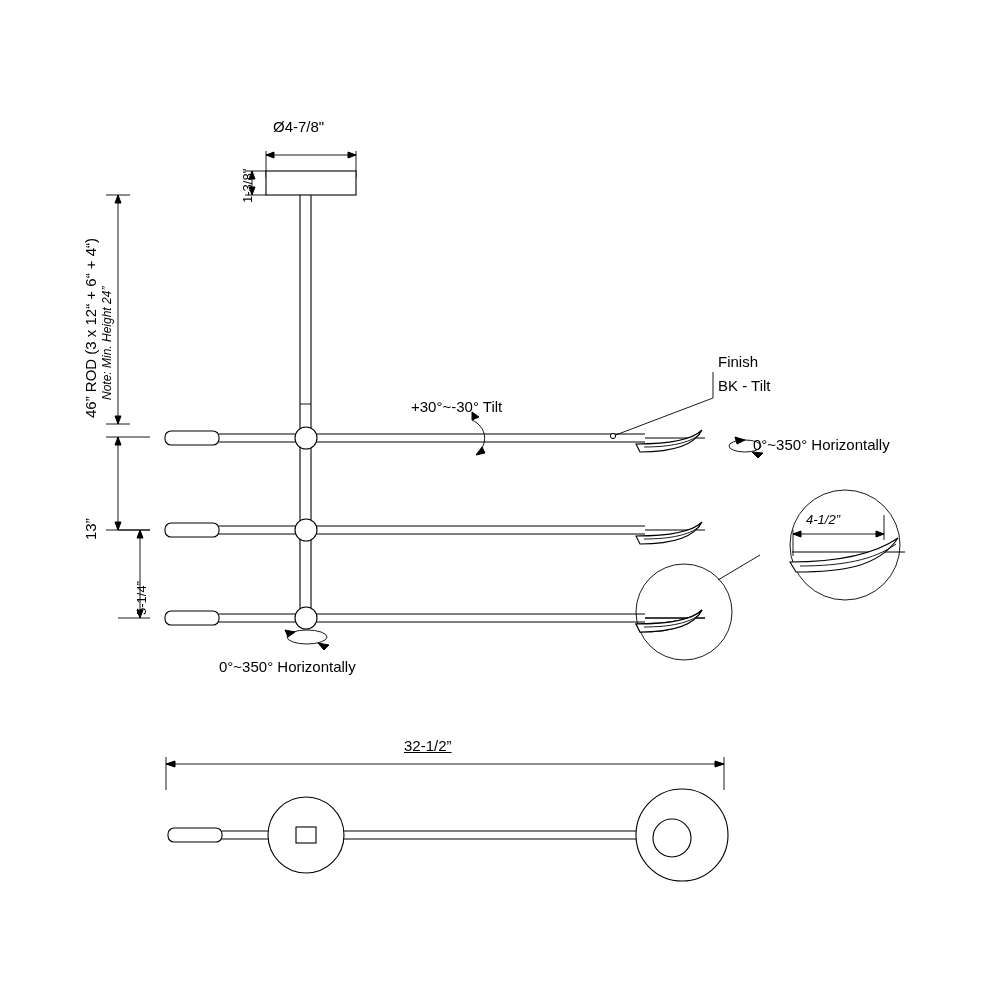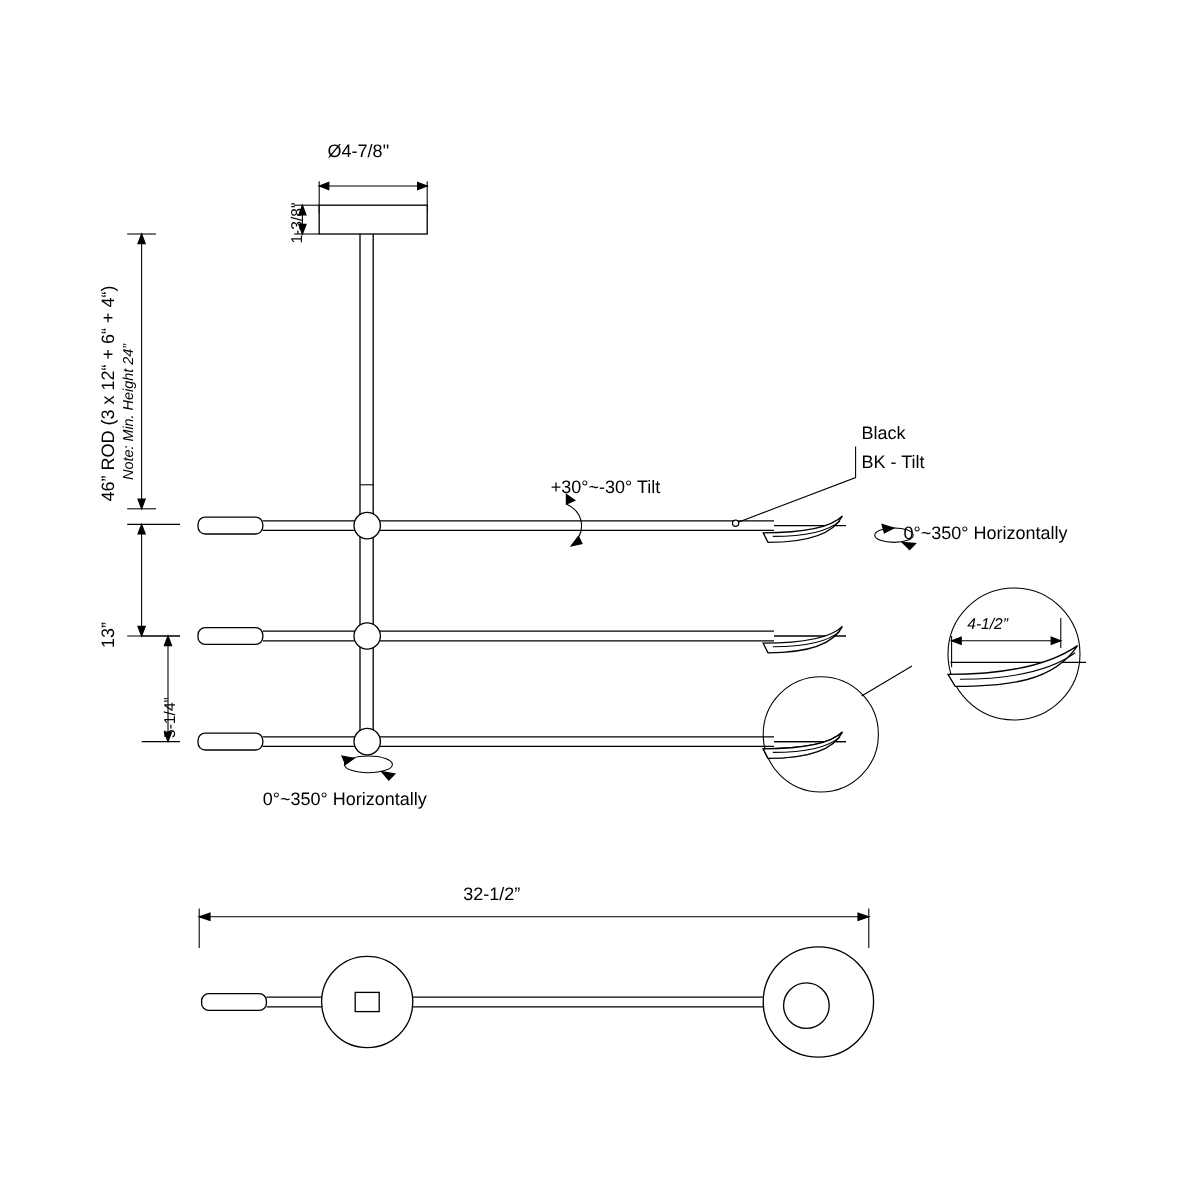--- a/index.html
+++ b/index.html
@@ -212,27 +212,27 @@
   <div class="lbl sm rot90" style="left:240px; top:203px;">1-3/8"</div>
 
   <div class="lbl rot90" style="left:82px; top:418px;">46” ROD (3 x 12“ + 6“ + 4“)</div>
 
   <div class="lbl it rot90" style="left:100px; top:400px;">Note: Min. Height 24”</div>
 
   <div class="lbl rot90" style="left:82px; top:540px;">13”</div>
 
   <div class="lbl sm rot90" style="left:134px; top:615px;">5-1/4”</div>
 
-  <div class="lbl" style="left:411px; top:398px;margin-left:48px;">+30°~-30° Tilt</div>
-
-  <div class="lbl" style="left:718px; top:353px;">Black</div>
+  <div class="lbl" style="left:411px; top:398px;">+30°~-30° Tilt</div>
+
+  <div class="lbl" style="left:718px; top:353px;">Finish</div>
 
   <div class="lbl" style="left:718px; top:377px;">BK - Tilt</div>
 
   <div class="lbl" style="left:753px; top:436px;">0°~350° Horizontally</div>
 
   <div class="lbl" style="left:219px; top:658px;">0°~350° Horizontally</div>
 
   <div class="lbl sm" style="left:806px; top:512px;font-style:italic;">4-1/2”</div>
 
-  <div class="lbl" style="left:386px; top:737px;">32-1/2”</div>
+  <div class="lbl" style="left:404px; top:737px;text-decoration:underline;">32-1/2”</div>
 
 </div>
 
 </body></html>

